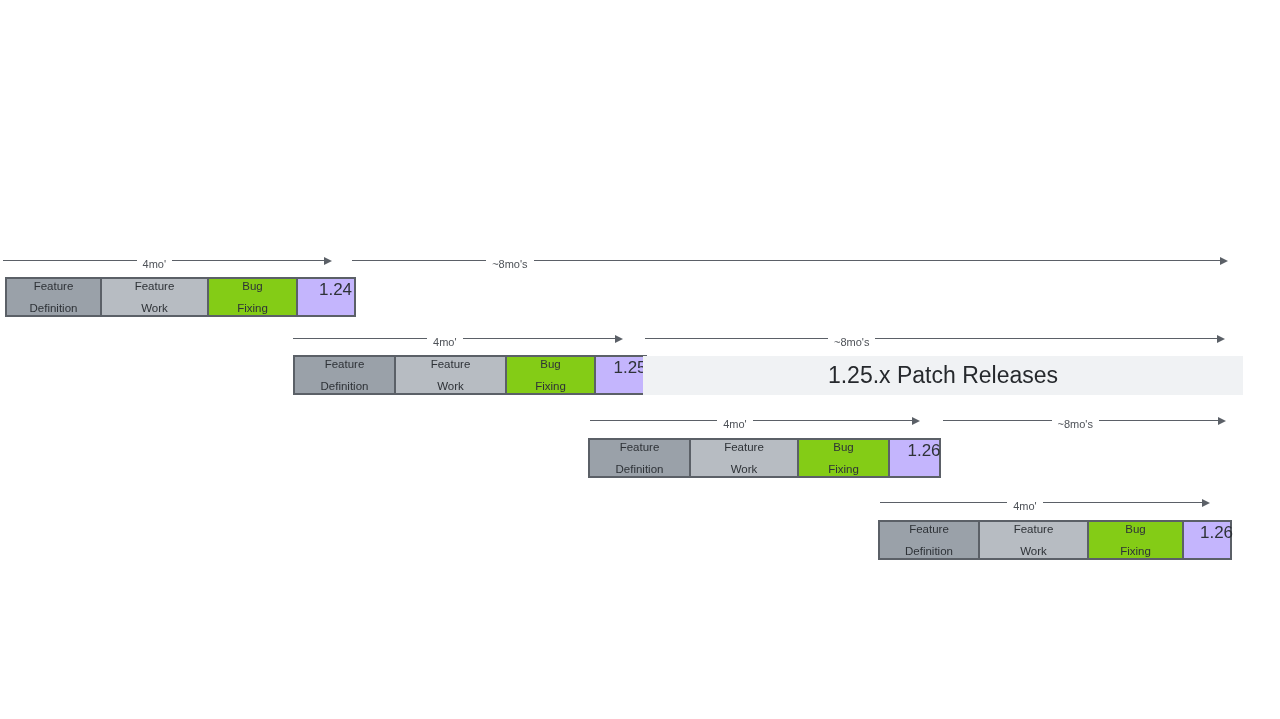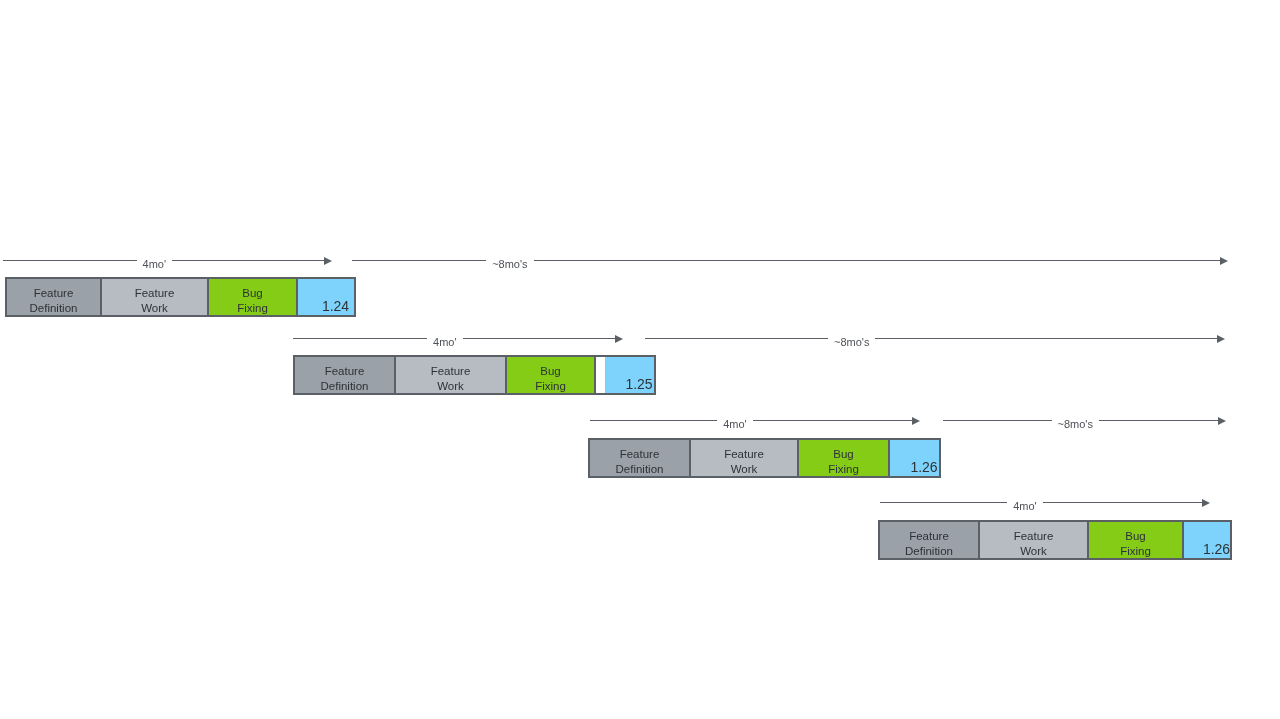--- a/index.html
+++ b/index.html
@@ -23,30 +23,30 @@
     border-top:4px solid transparent;border-bottom:4px solid transparent;
     margin-top:3px;
   }
 
   
   .phase-row{
     position:absolute;display:flex;height:40px;
     border:2px solid #5b6067;box-sizing:border-box;background:#fff;
   }
   .cell{
-    display:flex;flex-direction:column;justify-content:flex-end;align-items:center;
+    display:flex;flex-direction:column;justify-content:space-between;align-items:center;
     font-size:11.5px;line-height:1.25;color:#2e3237;
     border-right:2px solid #5b6067;box-sizing:border-box;
     flex:0 0 auto;text-align:center;
   }
   .cell:last-child{border-right:none;}
   .fd{background:#9aa1a9;}
   .fw{background:#b7bcc2;}
   .bf{background:#84cc16;}
-  .ver{background:#7dd3fc;font-size:14px;padding-left:19px;}
+  .ver{background:#c4b5fd;font-size:17px;padding-left:19px;}
 
   
   .patch-bar{
     position:absolute;background:#f0f2f4;
     display:flex;align-items:center;justify-content:center;
   }
   .patch-label{font-size:23px;color:#26292d;white-space:nowrap;}
 </style>
 </head>
 <body>
@@ -101,23 +101,26 @@
       <span>Definition</span>
     </div>
     <div class="cell fw" style="width:111px;">
       <span>Feature</span>
       <span>Work</span>
     </div>
     <div class="cell bf" style="width:89px;">
       <span>Bug</span>
       <span>Fixing</span>
     </div>
-    <div class="cell ver" style="width:49px;margin-left:9px;">
+    <div class="cell ver" style="width:49px;">
       <span>1.25</span>
     </div>
+  </div>
+  <div class="patch-bar" style="left:643px;top:356px;width:600px;height:39px;">
+    <span class="patch-label">1.25.x Patch Releases</span>
   </div>
 
   <div class="arrow" style="left:590px;top:414px;width:330px;">
     <div class="seg" style="flex-grow:131;"></div>
     <div class="arrow-label">4mo'</div>
     <div class="seg" style="flex-grow:164;"></div>
     <div class="head"></div>
   </div>
   <div class="arrow" style="left:943px;top:414px;width:283px;">
     <div class="seg" style="flex-grow:114;"></div>

